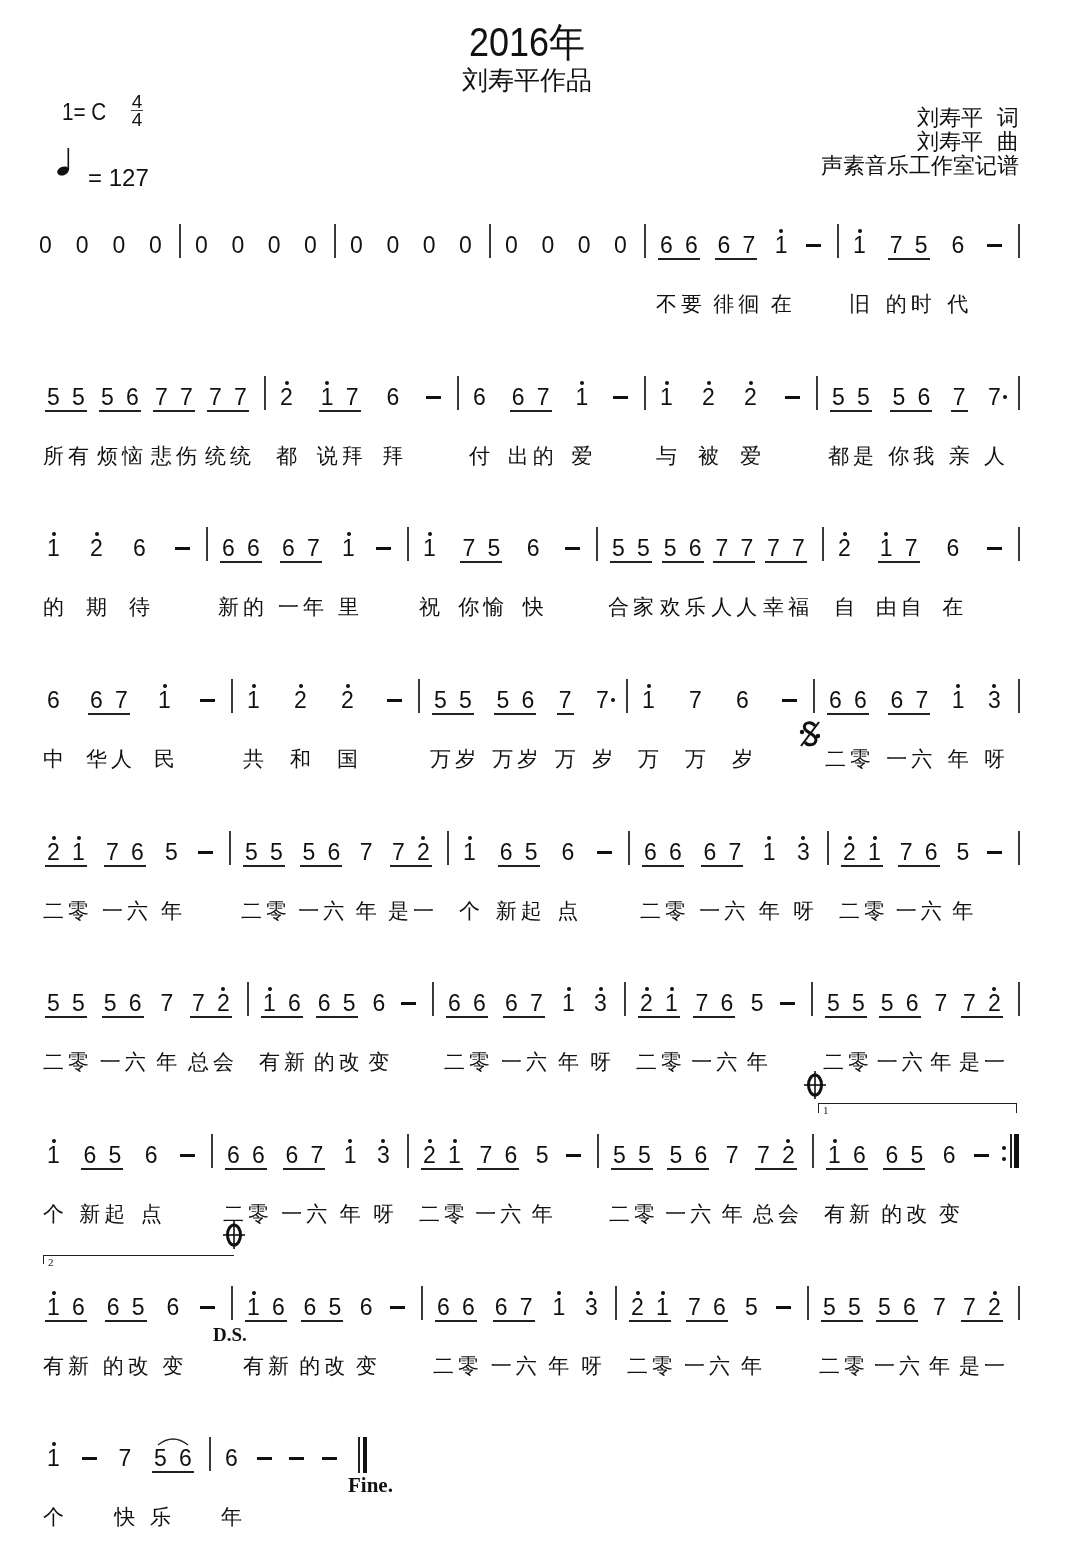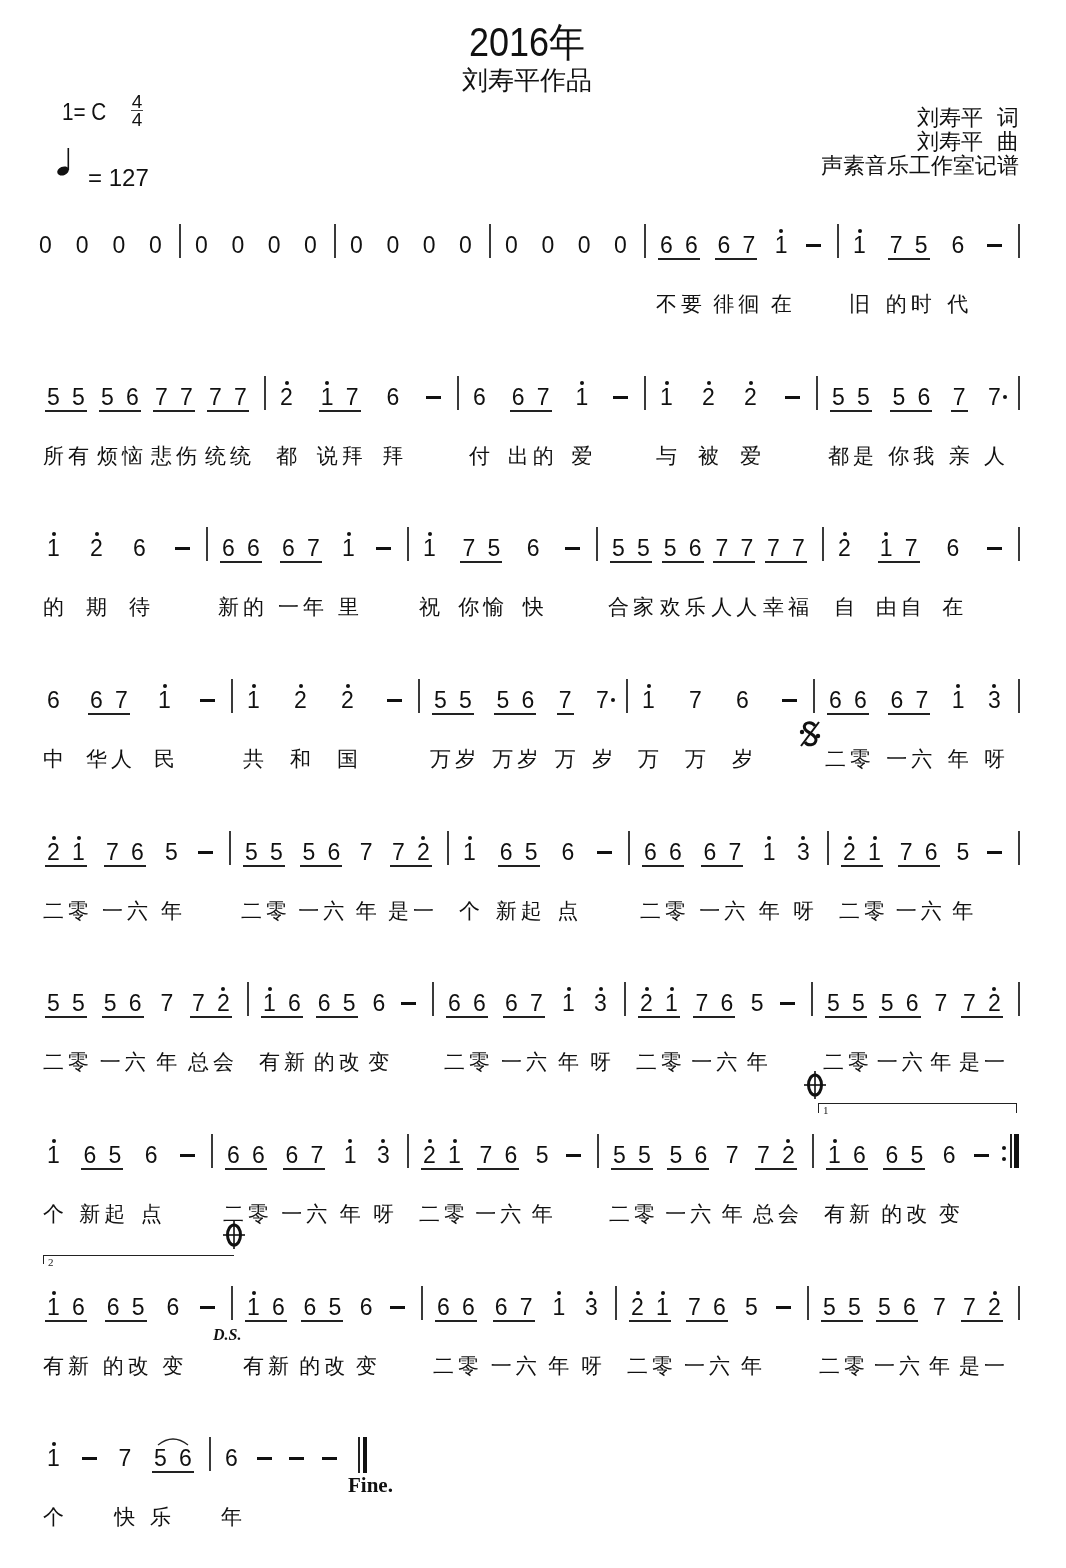--- a/index.html
+++ b/index.html
@@ -39,21 +39,21 @@
 .final-bar .thin{position:absolute;left:0;top:0;width:2px;height:36px;background:#222;}
 .final-bar .thick{position:absolute;left:5px;top:0;width:4px;height:36px;background:#111;}
 
 
 .segno{left:797px;top:719px;}
 .coda1{left:804px;top:1071px;}
 .coda2{left:223px;top:1221px;}
 .volta1{left:818px;top:1103px;width:197px;height:9px;border-top:1.3px solid #222;border-left:1.3px solid #222;border-right:1.3px solid #222;}
 .volta2{left:43px;top:1255px;width:190px;height:8px;border-top:1.3px solid #222;border-left:1.3px solid #222;}
 .volta-label{position:absolute;left:4px;top:1px;font-family:"Liberation Serif",serif;font-size:11px;line-height:11px;color:#222;}
-.ds{left:213px;top:1324px;font-family:"Liberation Serif",serif;font-weight:bold;font-size:16px;line-height:22px;font-style:italic;}
+.ds{left:213px;top:1324px;font-family:"Liberation Serif",serif;font-weight:bold;font-size:19px;line-height:22px;}
 .fine{left:348px;top:1475px;font-family:"Liberation Serif",serif;font-weight:bold;font-size:21px;line-height:21px;}
 .watermark{right:14px;top:1524px;font-size:34px;line-height:40px;color:#1c1c1c;font-family:"Liberation Sans",sans-serif;}
 </style>
 </head>
 <body>
 
 <div id="page">
 
   <div class="abs title">2016年</div>
   <div class="abs subtitle">刘寿平作品</div>

